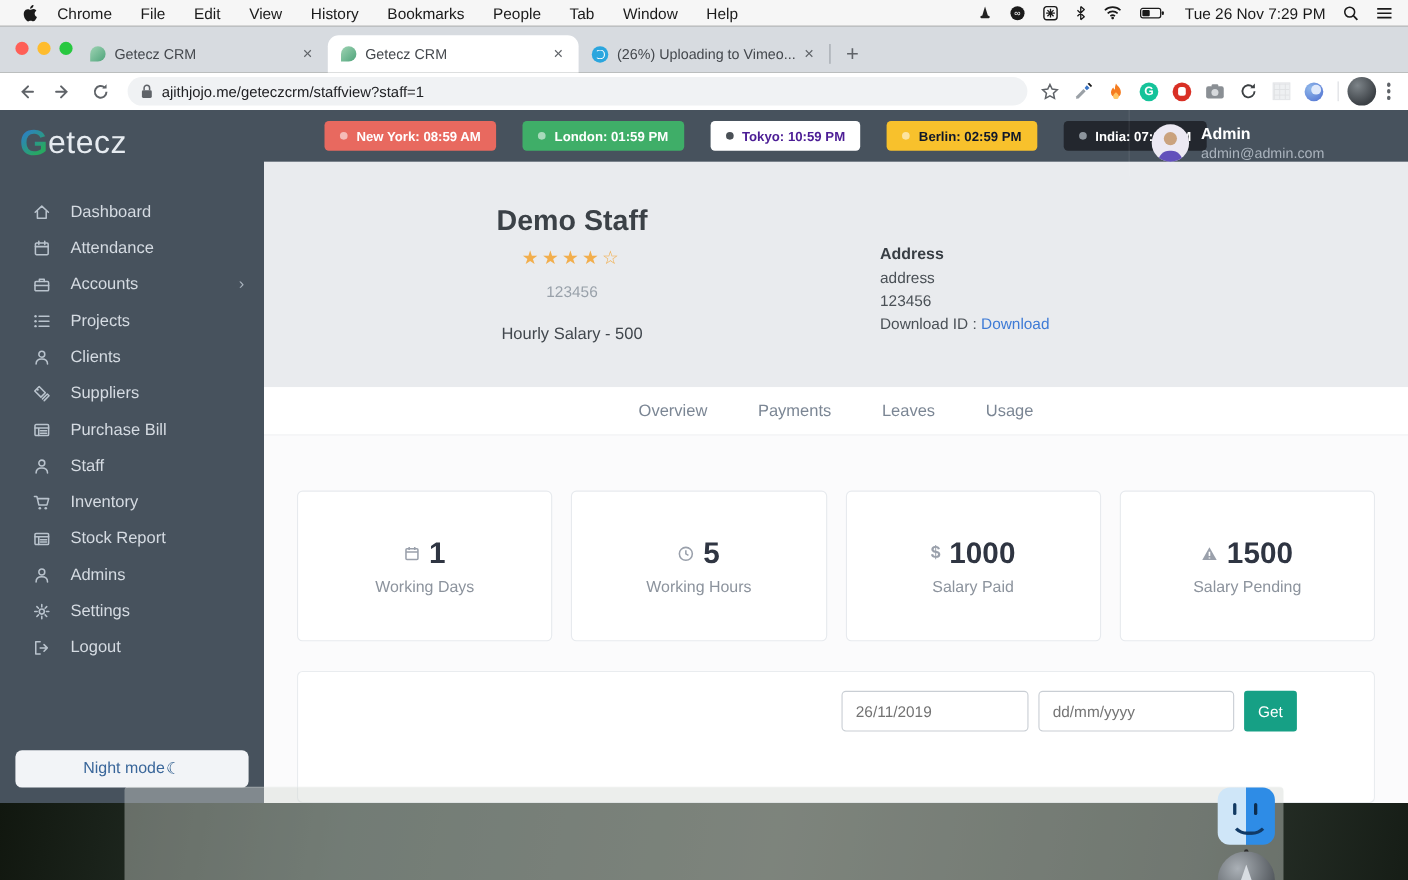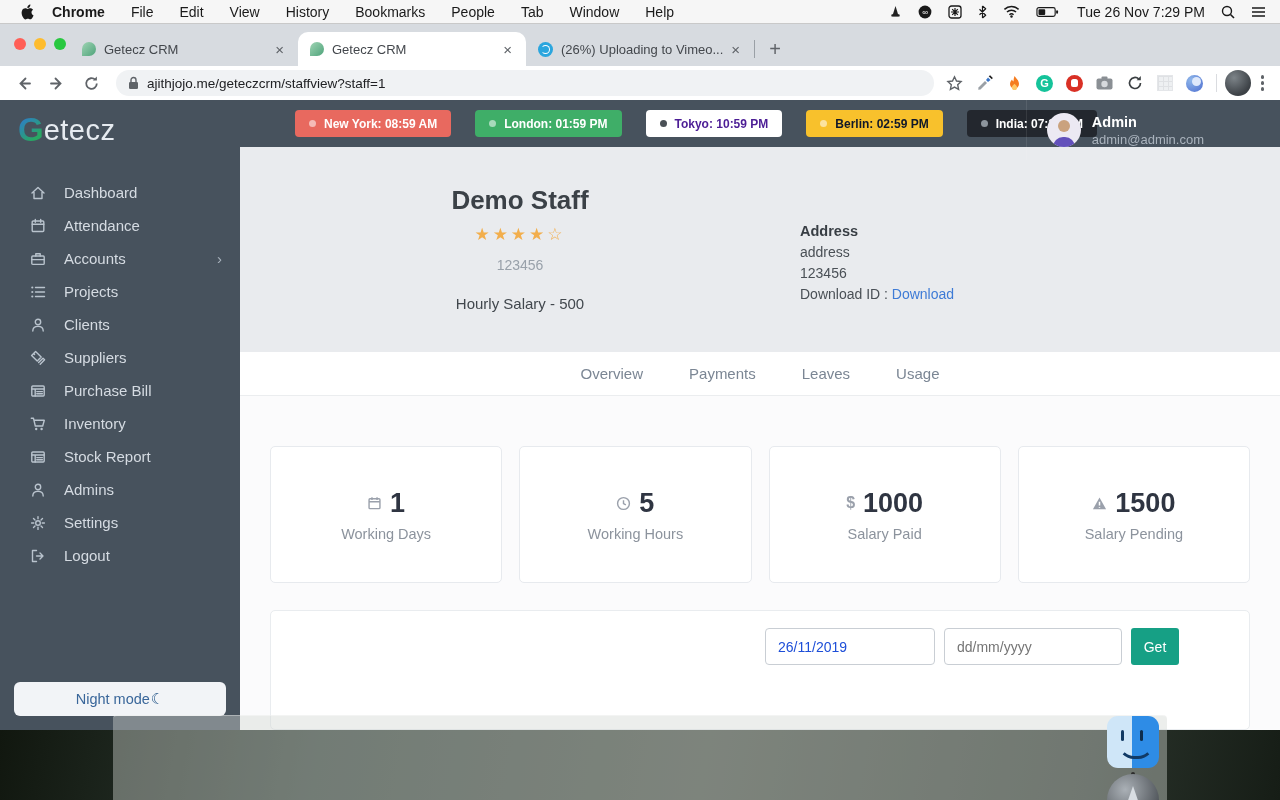--- a/index.html
+++ b/index.html
@@ -5,21 +5,21 @@
   * { margin:0; padding:0; box-sizing:border-box; }
   html,body { width:1280px; height:800px; overflow:hidden; }
   body { font-family:"Liberation Sans", sans-serif; background:#20261f; position:relative; }
   .screen { width:1280px; height:800px; position:relative; }
 
   
   .menubar { height:24px; background:#f6f6f6; border-bottom:1px solid #c9c9c9;
     display:flex; align-items:center; padding:0 14px; font-size:14px; color:#1a1a1a; }
   .menubar .apple { margin:0 18px 0 6px; display:flex; }
   .menubar .mitem { margin-right:26px; }
-  .menubar .mitem.bold { font-weight:bold;text-align:right; }
+  .menubar .mitem.bold { font-weight:normal;text-align:right; }
   .menubar .spacer { flex:1; }
   .menubar .status { display:flex; align-items:center; gap:16px; }
   .menubar .time { font-size:14px; margin-left:2px; }
   .stico { display:flex; align-items:center; }
 
   
   .tabbar { height:42px; background:#d7dbe0; display:flex; align-items:flex-end; padding-left:0; }
   .lights { display:flex; gap:8px; position:absolute; top:38px; left:14px; }
   .light { width:12px; height:12px; border-radius:50%; }
   .l-close{ background:#ff5f57; } .l-min{ background:#febc2e; } .l-max{ background:#28c840; }
@@ -131,21 +131,21 @@
     display:flex; flex-direction:column; align-items:center; justify-content:center; }
   .card-top { display:flex; align-items:center; gap:8px; }
   .card-ic { display:flex; color:#9aa0ab; }
   .card-ic svg { stroke:#9aa0ab; fill:none; stroke-width:1.5; }
   .card-ic .dollar { font-size:16px; color:#9aa0ab; font-weight:bold; }
   .card-val { font-size:27px; font-weight:bold; color:#2f3542; }
   .card-lb { margin-top:7px; font-size:14.5px; color:#8c939d; }
   .filter-card { margin-top:27px; height:120px; background:#fff; border:1px solid #e9ecef;
     border-radius:5px; display:flex; justify-content:flex-end; padding:17px 70px 0 0; gap:9px; }
   .dinput { height:37px; border:1px solid #c9ced4; border-radius:4px; padding:0 12px; font-size:14px;
-    color:#1d4ed8; font-family:inherit; background:#fff; }
+    color:#737373; font-family:inherit; background:#fff; }
   .din1 { width:170px; } .din2 { width:178px; }
   .getbtn { width:48px; height:37px; background:#16a085; color:#fff; border:none; border-radius:3px;
     font-size:14px; font-family:inherit; cursor:pointer; }
 
   
   .dockzone { height:70px; position:relative;
     background:linear-gradient(100deg,#11170f 0%,#2e3b33 25%,#41493f 55%,#2a332b 85%,#161d16 100%); }
   .dockbar { position:absolute; left:50%; transform:translateX(-50%); bottom:0; height:85px;
     width:1054px; background:rgba(210,214,210,.42); border-radius:4px 4px 0 0;
     border-top:1px solid rgba(255,255,255,.35); display:flex; align-items:flex-end; gap:6px; padding:0 8px;flex-direction:column; }
@@ -472,20 +472,29 @@
               <svg width="16" height="16" viewBox="0 0 16 16">
                 <rect x="1.8" y="3" width="12.4" height="10" rx="1"></rect>
                 <path d="M1.8 6h12.4M5.2 6v7M6.8 8.6h5.6M6.8 10.8h5.6"></path>
               </svg>
             </span>
           <span class="nav-lb">Purchase Bill</span>
         </div>
         <div class="nav-item">
           <span class="nav-ic">
               <svg width="16" height="16" viewBox="0 0 16 16">
+                <circle cx="8" cy="5" r="2.7"></circle>
+                <path d="M2.8 14c0-3 2.3-4.6 5.2-4.6s5.2 1.6 5.2 4.6"></path>
+              </svg>
+            </span>
+          <span class="nav-lb">Staff</span>
+        </div>
+        <div class="nav-item">
+          <span class="nav-ic">
+              <svg width="16" height="16" viewBox="0 0 16 16">
                 <path d="M1.3 2.3h2.2L5.3 10h7.4l1.6-5.7H4.1"></path>
                 <circle class="f" cx="6.2" cy="13" r="1.2"></circle>
                 <circle class="f" cx="11.6" cy="13" r="1.2"></circle>
               </svg>
             </span>
           <span class="nav-lb">Inventory</span>
         </div>
         <div class="nav-item">
           <span class="nav-ic">
               <svg width="16" height="16" viewBox="0 0 16 16">

